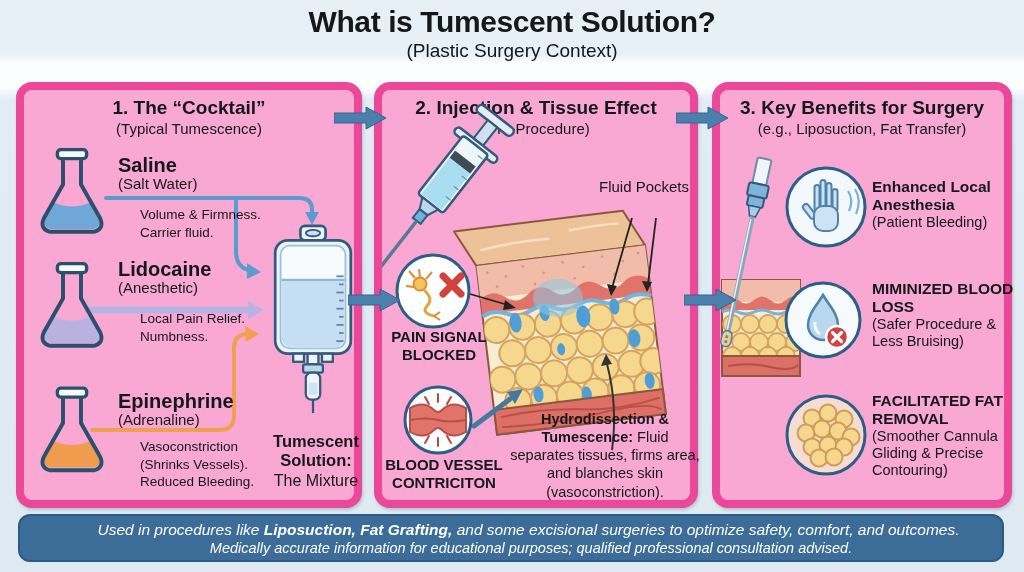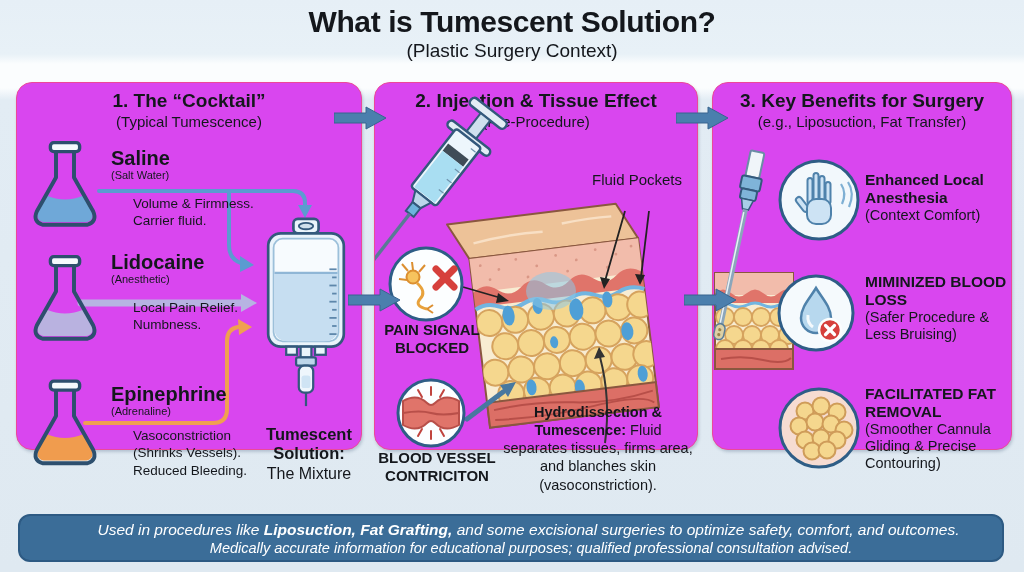--- a/index.html
+++ b/index.html
@@ -4,32 +4,32 @@
 <style>
   html,body{margin:0;padding:0;}
   body{
     width:1024px;height:572px;position:relative;overflow:hidden;
     font-family:"Liberation Sans",sans-serif;color:#14171c;
     background:linear-gradient(180deg,#e6eff6 0px,#e8f1f7 54px,#fbfdfe 64px,#fbfdfe 88px,#e2ecf4 100px,#dfe9f1 100%);
   }
   .hdr{position:absolute;top:5px;left:0;width:1024px;text-align:center;}
   .hdr h1{margin:0;font-size:30px;font-weight:800;letter-spacing:-0.4px;}
   .hdr .sub{font-size:19px;margin-top:1px;}
-  .panel{position:absolute;top:82px;height:368px;background:#d946ef;border:1px solid #ec4899;
+  .panel{position:absolute;top:82px;height:426px;background:#f9a8d4;border:8px solid #ec4899;
          border-radius:16px;box-sizing:border-box;box-shadow:1px 2px 3px rgba(50,80,110,.25);}
   .panel1{left:16px;width:346px;}
   .panel2{left:374px;width:324px;}
   .panel3{left:712px;width:300px;}
   .p-head{text-align:center;margin-top:8px;font-size:19px;font-weight:bold;line-height:1.1;}
   .p-sub{text-align:center;font-size:15px;margin-top:1px;}
   .abs{position:absolute;}
   
   .ing{position:absolute;width:150px;}
   .ing-name{font-size:20px;font-weight:bold;line-height:1.12;}
-  .ing-alias{font-size:11px;line-height:1.12;}
+  .ing-alias{font-size:15px;line-height:1.12;}
   .ing-desc{font-size:13.5px;line-height:1.3;margin-top:13px;margin-left:22px;}
   .i1{left:94px;top:64px;}
   .i2{left:94px;top:168px;}
   .i3{left:94px;top:300px;}
   .i3 .ing-desc{margin-top:9px;width:128px;}
   .mix-label{position:absolute;left:226px;top:342px;width:132px;text-align:center;}
   .mix-bold{font-weight:bold;font-size:16.5px;line-height:1.18;}
   .mix-normal{font-size:16px;line-height:1.2;}
   
   .flow{position:absolute;width:52px;height:24px;}
@@ -392,21 +392,21 @@
           <circle cx="108" cy="355" r="8.5"></circle>
           <circle cx="124" cy="357" r="8.5"></circle>
         <circle cx="99" cy="368" r="8.5"></circle>
           <circle cx="114" cy="367" r="8.5"></circle>
       </g>
     </g>
   </svg>
 
   <div class="ben ben1">
     <div class="ben-title">Enhanced Local Anesthesia</div>
-    <div class="ben-sub">(Context Comfort)</div>
+    <div class="ben-sub">(Patient Bleeding)</div>
   </div>
   <div class="ben ben2">
     <div class="ben-title">MIMINIZED BLOOD LOSS</div>
     <div class="ben-sub">(Safer Procedure &amp; Less Bruising)</div>
   </div>
   <div class="ben ben3">
     <div class="ben-title">FACILITATED FAT REMOVAL</div>
     <div class="ben-sub">(Smoother Cannula Gliding &amp; Precise Contouring)</div>
   </div>
 </section>

